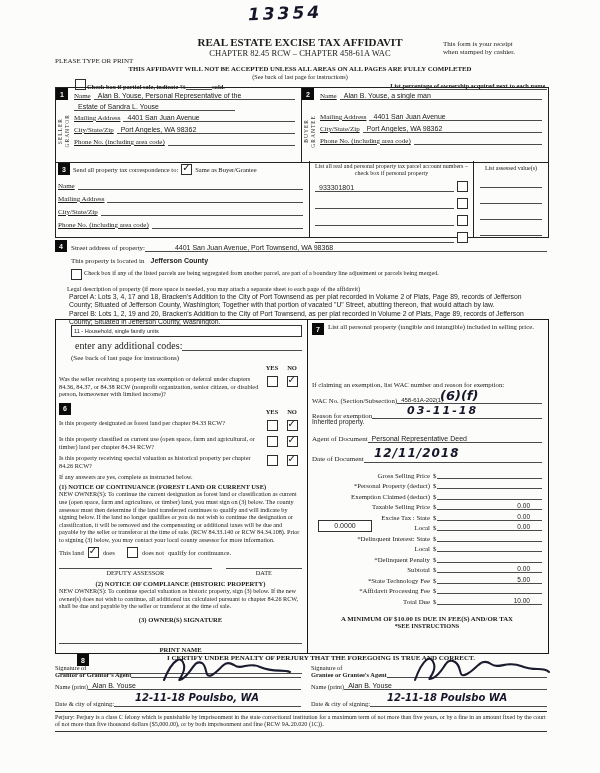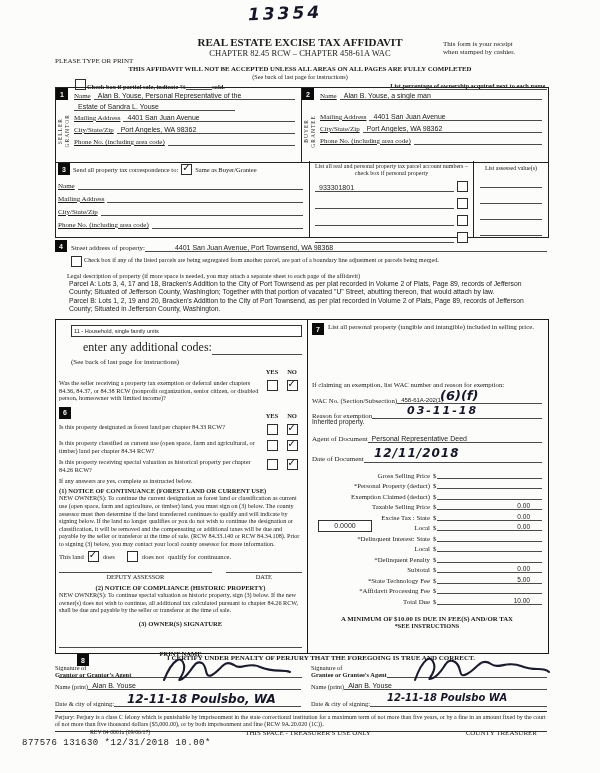--- a/index.html
+++ b/index.html
@@ -183,34 +183,38 @@
     </div>
   </div>
 
   <div class="abs" style="left:55px;top:240px;width:492px;">
     <div style="display:flex;align-items:flex-end;font-size:7px;text-align:center;">
       <span class="numbox" style="margin-right:4px;">4</span>
       <span>Street address of property:</span>
       <span class="fval" style="flex:none;width:210px;">4401 San Juan Avenue, Port Townsend, WA 98368</span>
       <span class="fill"></span>
     </div>
+    <div style="display:flex;font-size:7px;margin-top:5px;margin-left:16px;gap:6px;">
+      <span>This property is located in</span>
+      <span class="sans b" style="font-size:7px;">Jefferson County</span>
+    </div>
     <div style="display:flex;align-items:flex-start;font-size:6.2px;margin-top:4px;margin-left:16px;gap:2px;">
       <span class="cb"></span>
       <span>Check box if any of the listed parcels are being segregated from another parcel, are part of a boundary line adjustment or parcels being merged.</span>
     </div>
     <div style="font-size:6.3px;margin-top:5px;margin-left:12px;">Legal description of property (if more space is needed, you may attach a separate sheet to each page of the affidavit)</div>
     <div class="sans" style="font-size:6.8px;line-height:1.18;margin-top:1px;margin-left:14px;width:460px;">Parcel A:  Lots 3, 4, 17 and 18, Bracken's Addition to the City of Port Townsend as per plat recorded in Volume 2 of Plats, Page 89, records of Jefferson County; Situated of Jefferson County, Washington; Together with that portion of vacated "U" Street, abutting thereon, that would attach by law.</div>
     <div class="sans" style="font-size:6.8px;line-height:1.18;margin-top:1px;margin-left:14px;width:460px;">Parcel B:  Lots 1, 2, 19 and 20, Bracken's Addition to the City of Port Townsend, as per plat recorded in Volume 2 of Plats, Page 89, records of Jefferson County; Situated in Jefferson County, Washington.</div>
   </div>
 
   <div class="abs" style="left:55px;top:319px;width:492px;height:333px;border:1.4px solid #1a1a1a;display:flex;">
 
     <div style="width:243px;border-right:1.2px solid #1a1a1a;padding:3px 5px 0 3px;">
       <div class="sans" style="margin:2px 0 0 12px;border:1px solid #333;height:10px;line-height:10px;font-size:5.6px;padding-left:2px;background:#fff;">11 - Household, single family units</div>
-      <div style="display:flex;align-items:flex-end;font-size:12px;margin:3px 0 0 24px;">
+      <div style="display:flex;align-items:flex-end;font-size:10px;margin:3px 0 0 16px;">
         <span>enter any additional codes:</span>
         <span class="fill"></span>
       </div>
       <div style="font-size:7px;margin:3px 0 0 12px;">(See back of last page for instructions)</div>
       <div class="yn" style="margin-top:2px;">
         <span>YES</span>
         <span>NO</span>
       </div>
       <div class="qrow">
         <span class="qtext">Was the seller receiving a property tax exemption or deferral under chapters 84.36, 84.37, or 84.38 RCW (nonprofit organization, senior citizen, or disabled person, homeowner with limited income)?</span>
@@ -389,21 +393,21 @@
               <path d="M4 26 C13 4 22 1 24 11 C26 21 14 29 22 25 C32 19 34 5 42 9 C48 13 44 25 52 21 C62 15 64 5 74 11 C82 17 88 7 100 13 C114 19 122 15 130 18" fill="none" stroke="#1b1b30" stroke-width="2.1" stroke-linecap="round"></path>
             </svg>
         </span>
         <div style="display:flex;align-items:flex-end;font-size:6.4px;margin-top:4px;">
           <span>Name (print)</span>
           <span class="fval">Alan B. Youse</span>
         </div>
         <div style="display:flex;align-items:flex-end;font-size:6.4px;margin-top:5px;position:relative;height:12px;">
           <span>Date &amp; city of signing:</span>
           <span class="fill"></span>
-          <span class="abs hand" style="left:72px;top:-3px;font-size:12px;">12-11-18   Poulsbo, WA</span>
+          <span class="abs hand" style="left:80px;top:-3px;font-size:10px;">12-11-18   Poulsbo, WA</span>
         </div>
       </div>
 
       <div style="flex:1;position:relative;">
         <div style="font-size:6.4px;">Signature of</div>
         <div style="display:flex;align-items:flex-end;font-size:6.4px;">
           <span class="b">Grantee or Grantee's Agent</span>
           <span class="fill"></span>
         </div>
         <span class="abs" style="left:100px;top:-12px;">
@@ -419,20 +423,14 @@
           <span>Date &amp; city of signing:</span>
           <span class="fill"></span>
           <span class="abs hand" style="left:76px;top:-3px;font-size:10px;">12-11-18   Poulsbo WA</span>
         </div>
       </div>
     </div>
   </div>
 
   <div class="abs" style="left:55px;top:714px;width:492px;font-size:6.1px;line-height:1.2;border-bottom:1px solid #333;padding-bottom:2px;">Perjury: Perjury is a class C felony which is punishable by imprisonment in the state correctional institution for a maximum term of not more than five years, or by a fine in an amount fixed by the court of not more than five thousand dollars ($5,000.00), or by both imprisonment and fine (RCW 9A.20.020 (1C)).</div>
 
-  <div class="abs" style="left:55px;top:729px;width:492px;display:flex;align-items:flex-start;">
-    <span style="font-size:5.8px;margin-left:35px;">REV 84 0001a (09/06/17)</span>
-    <span style="font-size:7px;margin-left:95px;">THIS SPACE - TREASURER'S USE ONLY</span>
-    <span style="font-size:7px;margin-left:auto;margin-right:10px;">COUNTY TREASURER</span>
-  </div>
-  <div class="abs mono" style="left:22px;top:738px;font-size:9px;letter-spacing:0.5px;color:#222;">877576 131630 *12/31/2018 10.00*</div>
 
 </div>
 
 </body></html>

